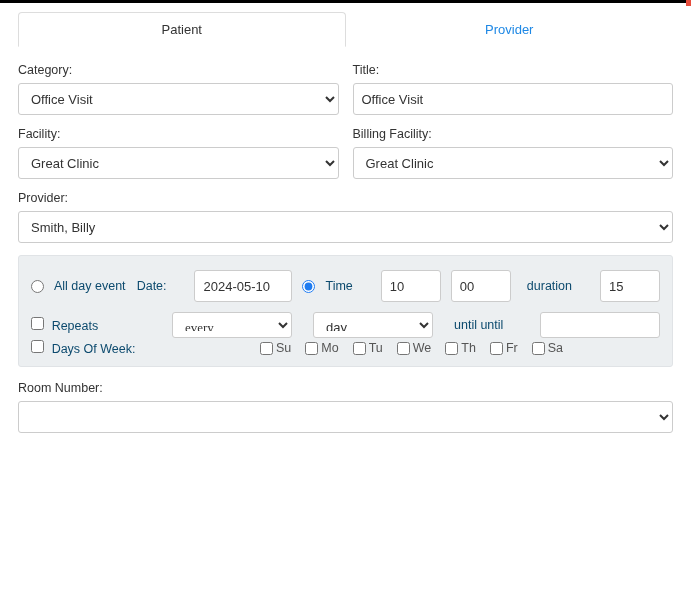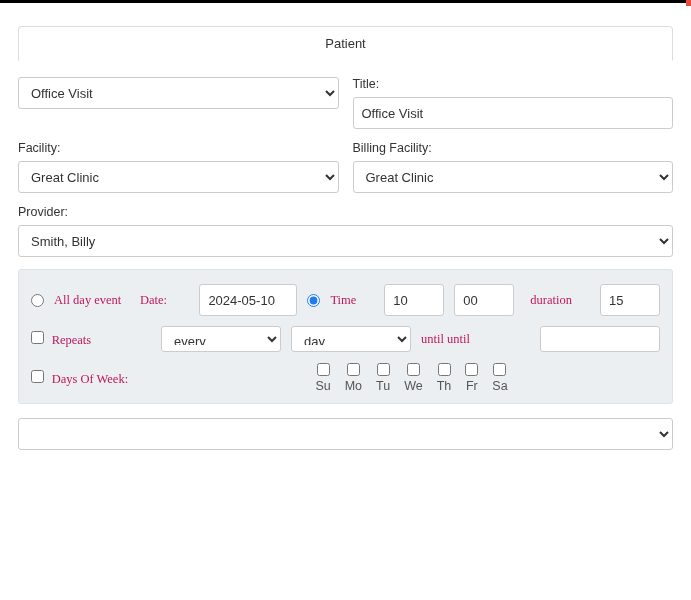--- a/index.html
+++ b/index.html
@@ -1,57 +1,59 @@
 <!DOCTYPE html>
 <html><head>
 <meta charset="utf-8">
 <style>
 * { box-sizing: border-box; margin: 0; padding: 0; }
 body { font-family: -apple-system, BlinkMacSystemFont, "Segoe UI", Arial, sans-serif; font-size: 13px; color: #333; background: #fff; width: 691px; }
 .topbar { height: 3px; background: #000; position: relative; }
 .topbar::after { content: ""; position: absolute; right: 0; top: 0; width: 5px; height: 6px; background: #e74c3c; }
 .container { padding: 8px 18px 18px 18px; }
 .tabs { display: flex; border-bottom: 1px solid #ddd; margin-bottom: 16px; }
-.tab { flex: 1; text-align: center; padding: 9px 0; font-size: 13px; cursor: pointer; border: 1px solid transparent; border-bottom: none; position: relative; top: 1px; background: #fff; margin-top: 14px; }
+.tab { flex: 1; text-align: center; padding: 9px 0; font-size: 13px; cursor: pointer; border: 1px solid transparent; border-bottom: none; position: relative; top: 1px; background: #fff; }
 .tab.active { border: 1px solid #ddd; border-bottom: 1px solid #fff; border-radius: 4px 4px 0 0; color: #333; }
 .tab.inactive { color: #1e88e5; }
 .row { display: flex; gap: 14px; margin-bottom: 12px; }
 .col { flex: 1; display: flex; flex-direction: column; }
 label.fld { font-size: 12.5px; color: #333; margin-bottom: 6px; }
 select, input[type=text] { width: 100%; height: 32px; border: 1px solid #ccc; border-radius: 3px; padding: 6px 8px; font-size: 13px; background: #fff; color: #333; }
 select { appearance: auto; }
 input::placeholder { color: #999; }
 .panel { background: #eceff1; border: 1px solid #e0e3e6; border-radius: 3px; padding: 10px 12px 12px 12px; margin-bottom: 14px; }
 .panel-flat { padding: 14px 12px 10px 12px; }
 .timing-row { display: flex; align-items: center; gap: 10px; margin-bottom: 10px; }
 .timing-row .cell { display: flex; align-items: center; gap: 6px; }
 .sm-input { width: 60px !important; height: 26px; text-align: left; }
 .date-input { width: 98px !important; height: 26px; }
-.lbl-inline { font-size: 12.5px; color: #be185d; font-family: Liberation Serif, serif; }
+.lbl-inline { font-size: 12.5px; color: #0c4a6e; }
 .ck { margin-right: 4px; }
-.repeats-row { display: flex; align-items: center; gap: 10px; margin-bottom: 11px; }
+.repeats-row { display: flex; align-items: center; gap: 21px; margin-bottom: 2px; }
 .sel-sm { height: 26px; }
 .dis { background: #e6e8ea; }
 .days-row { display: flex; align-items: center; gap: 12px; }
-.day { display: flex; align-items: center; gap: 3px; font-size: 12.5px; color: #555; flex-direction: column; }
+.day { display: flex; align-items: center; gap: 3px; font-size: 12.5px; color: #555; }
 input[type=radio], input[type=checkbox] { accent-color: #1e7bf0; }
 </style>
 </head>
 <body>
 
 <div class="topbar"></div>
 
 <div class="container">
 
   <div class="tabs">
     <div class="tab active">Patient</div>
+    <div class="tab inactive">Provider</div>
   </div>
 
   <div class="row">
     <div class="col">
+      <label class="fld">Category:</label>
       <select><option>Office Visit</option></select>
     </div>
     <div class="col">
       <label class="fld">Title:</label>
       <input type="text" value="Office Visit" style="">
     </div>
   </div>
 
   <div class="row">
     <div class="col">
@@ -100,21 +102,21 @@
       <div class="cell" style="margin-left:18px;">
         <input type="text" class="sm-input" value="15" style="">
       </div>
     </div>
 
     <div class="repeats-row">
       <div class="cell" style="width:120px;">
         <input type="checkbox" class="ck" style="">
         <span class="lbl-inline">Repeats</span>
       </div>
-      <select class="sel-sm" style="width:120px;"><option>every</option></select>
+      <select class="sel-sm" style="width:120px;font-family:Liberation Serif, serif;"><option>every</option></select>
       <select class="sel-sm" style="width:120px;"><option>day</option></select>
       <span class="lbl-inline">until until</span>
       <input type="text" class="dis" style="width: 120px; height: 26px; margin-left: auto;" disabled="">
     </div>
 
     <div class="days-row">
       <div class="cell" style="width:120px;">
         <input type="checkbox" class="ck" style="">
         <span class="lbl-inline">Days Of Week:</span>
       </div>
@@ -146,18 +148,19 @@
         <label class="day">
             <input type="checkbox" style="">
             <span>Sa</span>
           </label>
       </div>
     </div>
   </div>
 
   <div class="row">
     <div class="col">
+      <label class="fld">Room Number:</label>
       <select><option></option></select>
     </div>
   </div>
 
 
 </div>
 
 </body></html>

